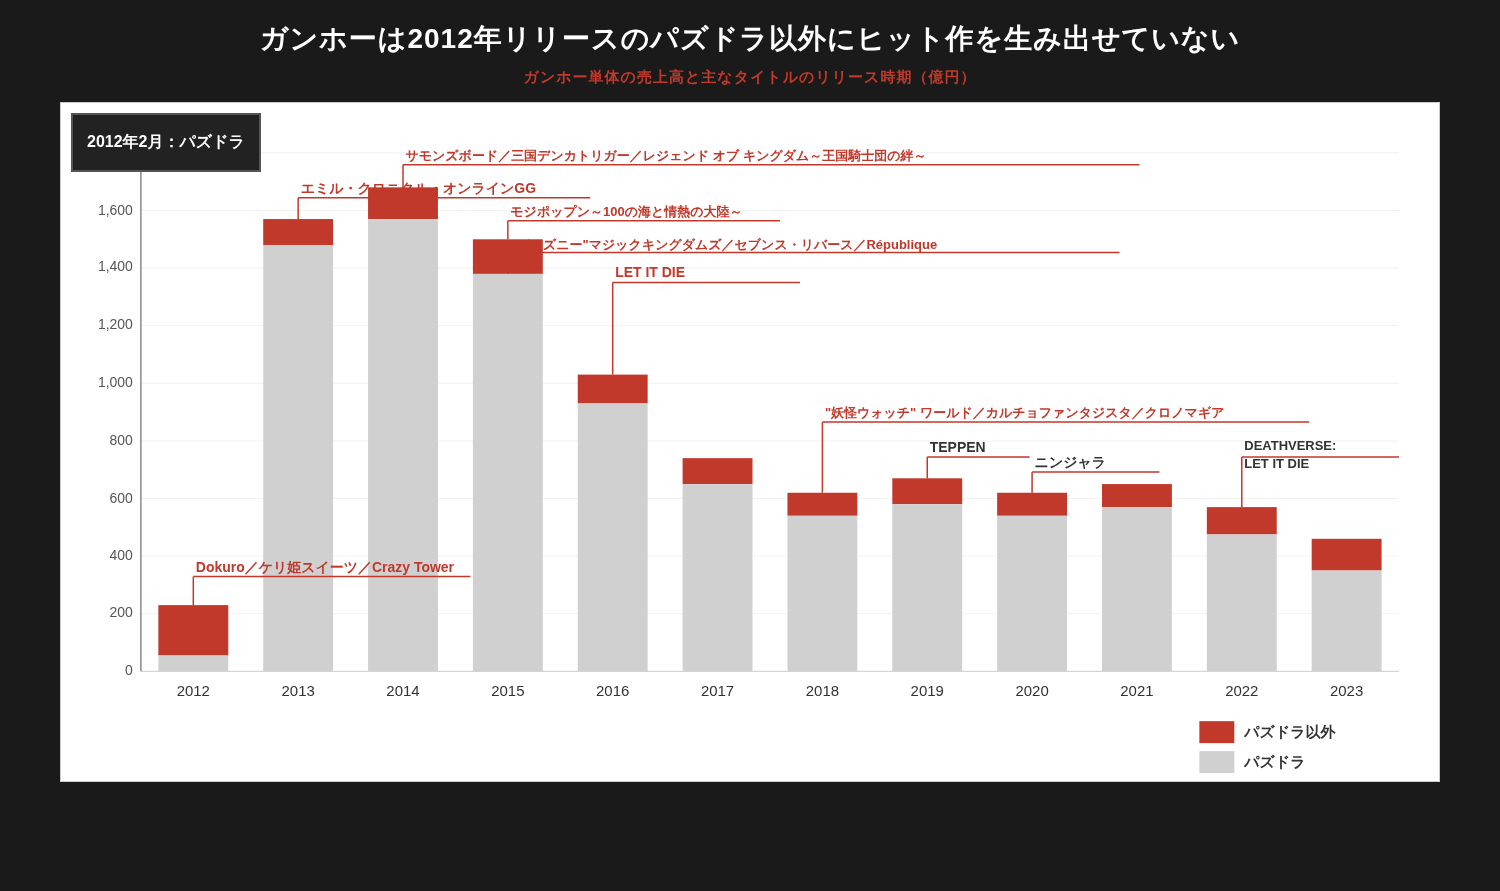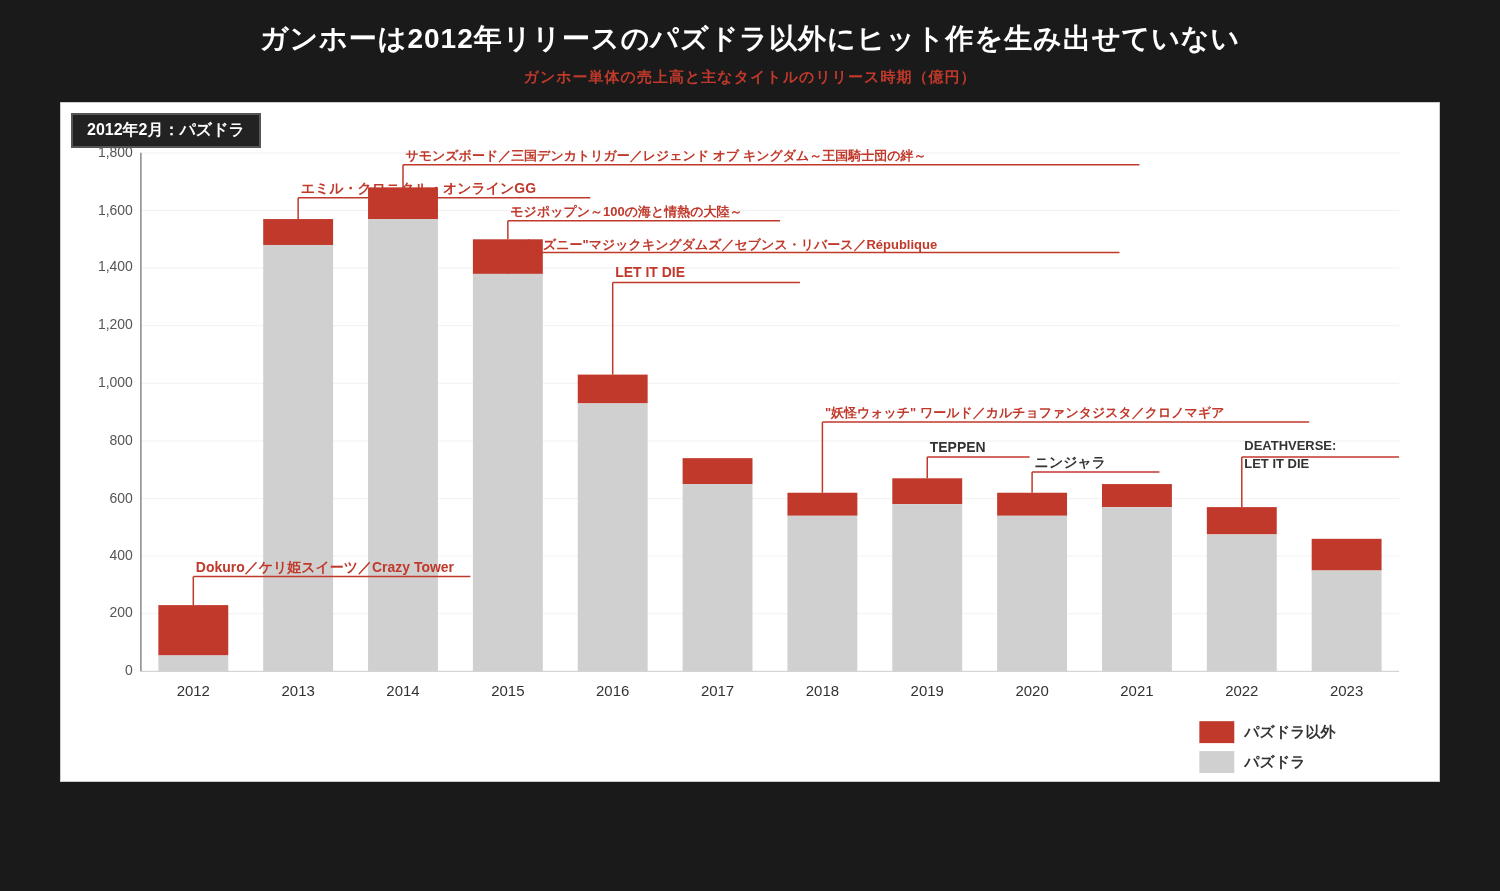--- a/index.html
+++ b/index.html
@@ -46,21 +46,21 @@
       background: #ffffff;
       border: 1px solid #ccc;
     }
     
     .annotation-box {
       position: absolute;
       top: 10px;
       left: 10px;
       background: #222222;
       border: 2px solid #555;
-      padding: 5px 14px;
+      padding: 17px 14px;
       color: #ffffff;
       font-size: 16px;
       font-weight: bold;
       z-index: 10;
     }
     svg.chart-svg {
       position: absolute;
       top: 0; left: 0;
       width: 100%;
       height: 100%;

